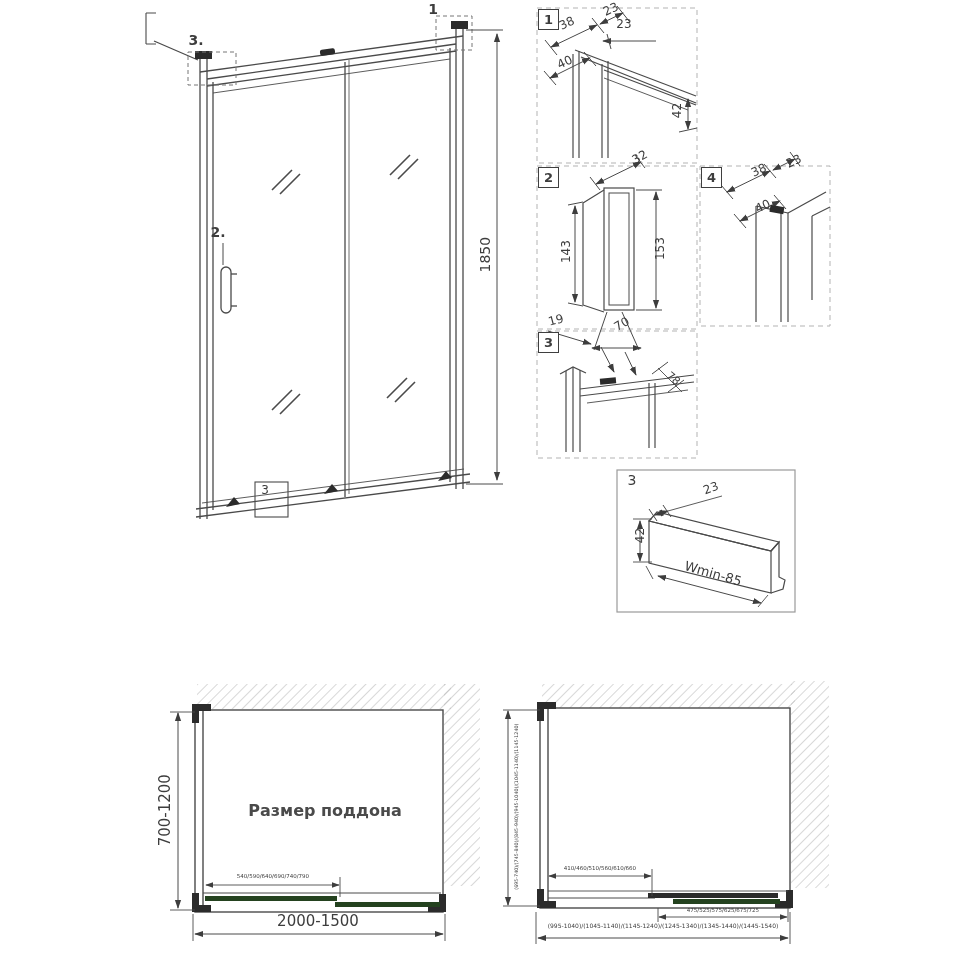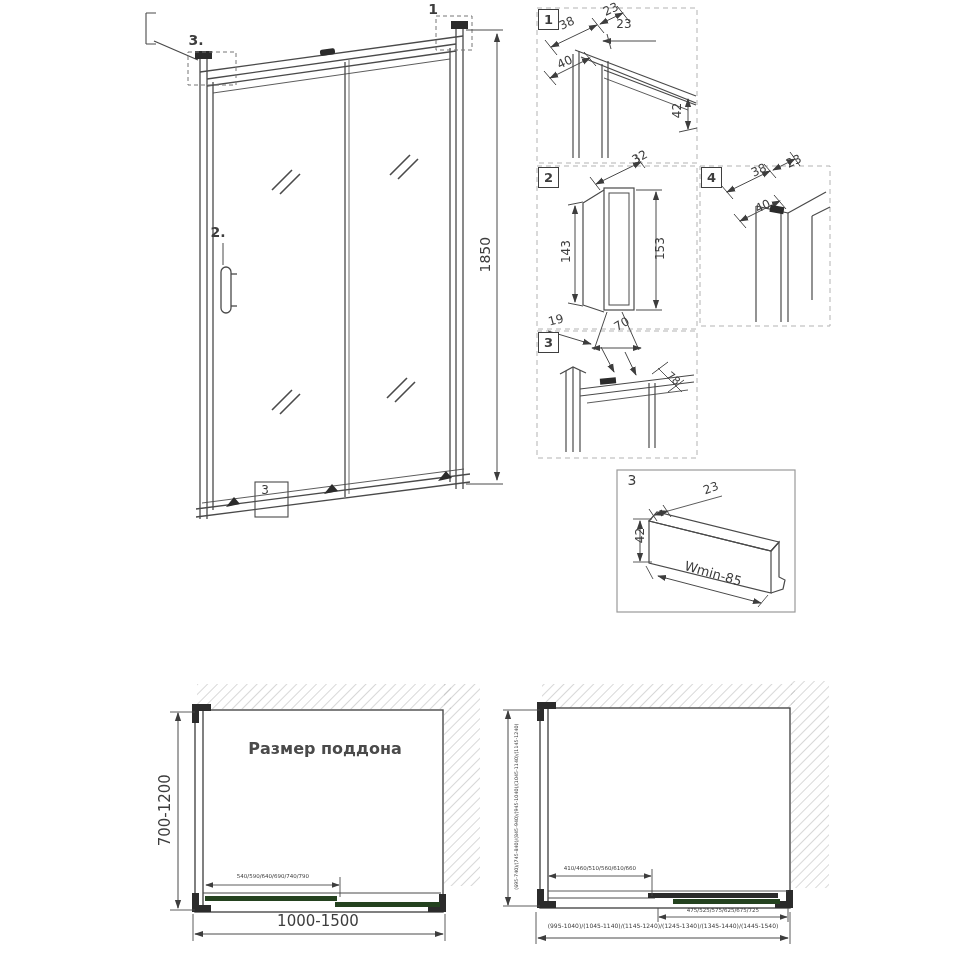--- a/index.html
+++ b/index.html
@@ -293,23 +293,23 @@
     </div>
   <span class="lbl rm25" style="left:747px;top:164px;width:24px;font-size:12px;">38</span>
   <span class="lbl rm25" style="left:782px;top:155px;width:24px;font-size:12px;">23</span>
   <span class="lbl rm25" style="left:751px;top:200px;width:24px;font-size:12px;">40</span>
 
   <span class="lbl" style="left:625px;top:473px;width:14px;font-size:14px;">3</span>
   <span class="lbl rm20" style="left:699px;top:482px;width:24px;font-size:12px;">23</span>
   <span class="lbl r90" style="left:629px;top:529px;width:24px;font-size:12px;">42</span>
   <span class="lbl rp16" style="left:678px;top:567px;width:70px;font-size:13px;">Wmin-85</span>
 
-  <span class="lbl b" style="left:245px;top:740px;width:160px;font-size:16px;color:#4a4a4a;">Размер поддона</span>
+  <span class="lbl b" style="left:245px;top:802px;width:160px;font-size:16px;color:#4a4a4a;">Размер поддона</span>
   <span class="lbl r90" style="left:125px;top:802px;width:80px;font-size:15px;">700-1200</span>
-  <span class="lbl" style="left:268px;top:913px;width:100px;font-size:15px;">1000-1500</span>
+  <span class="lbl" style="left:268px;top:913px;width:100px;font-size:15px;">2000-1500</span>
   <span class="lbl" style="left:233px;top:873px;width:80px;font-size:5.5px;">540/590/640/690/740/790</span>
 
   <span class="lbl r90" style="left:432px;top:804px;width:170px;font-size:4.8px;">(695-740)/(745-840)/(845-940)/(945-1040)/(1045-1140)/(1145-1240)</span>
   <span class="lbl" style="left:555px;top:865px;width:90px;font-size:5.5px;">410/460/510/560/610/660</span>
   <span class="lbl" style="left:673px;top:907px;width:100px;font-size:5.5px;">475/525/575/625/675/725</span>
   <span class="lbl" style="left:533px;top:923px;width:260px;font-size:6px;">(995-1040)/(1045-1140)/(1145-1240)/(1245-1340)/(1345-1440)/(1445-1540)</span>
 
 </div>
 
 </body></html>

